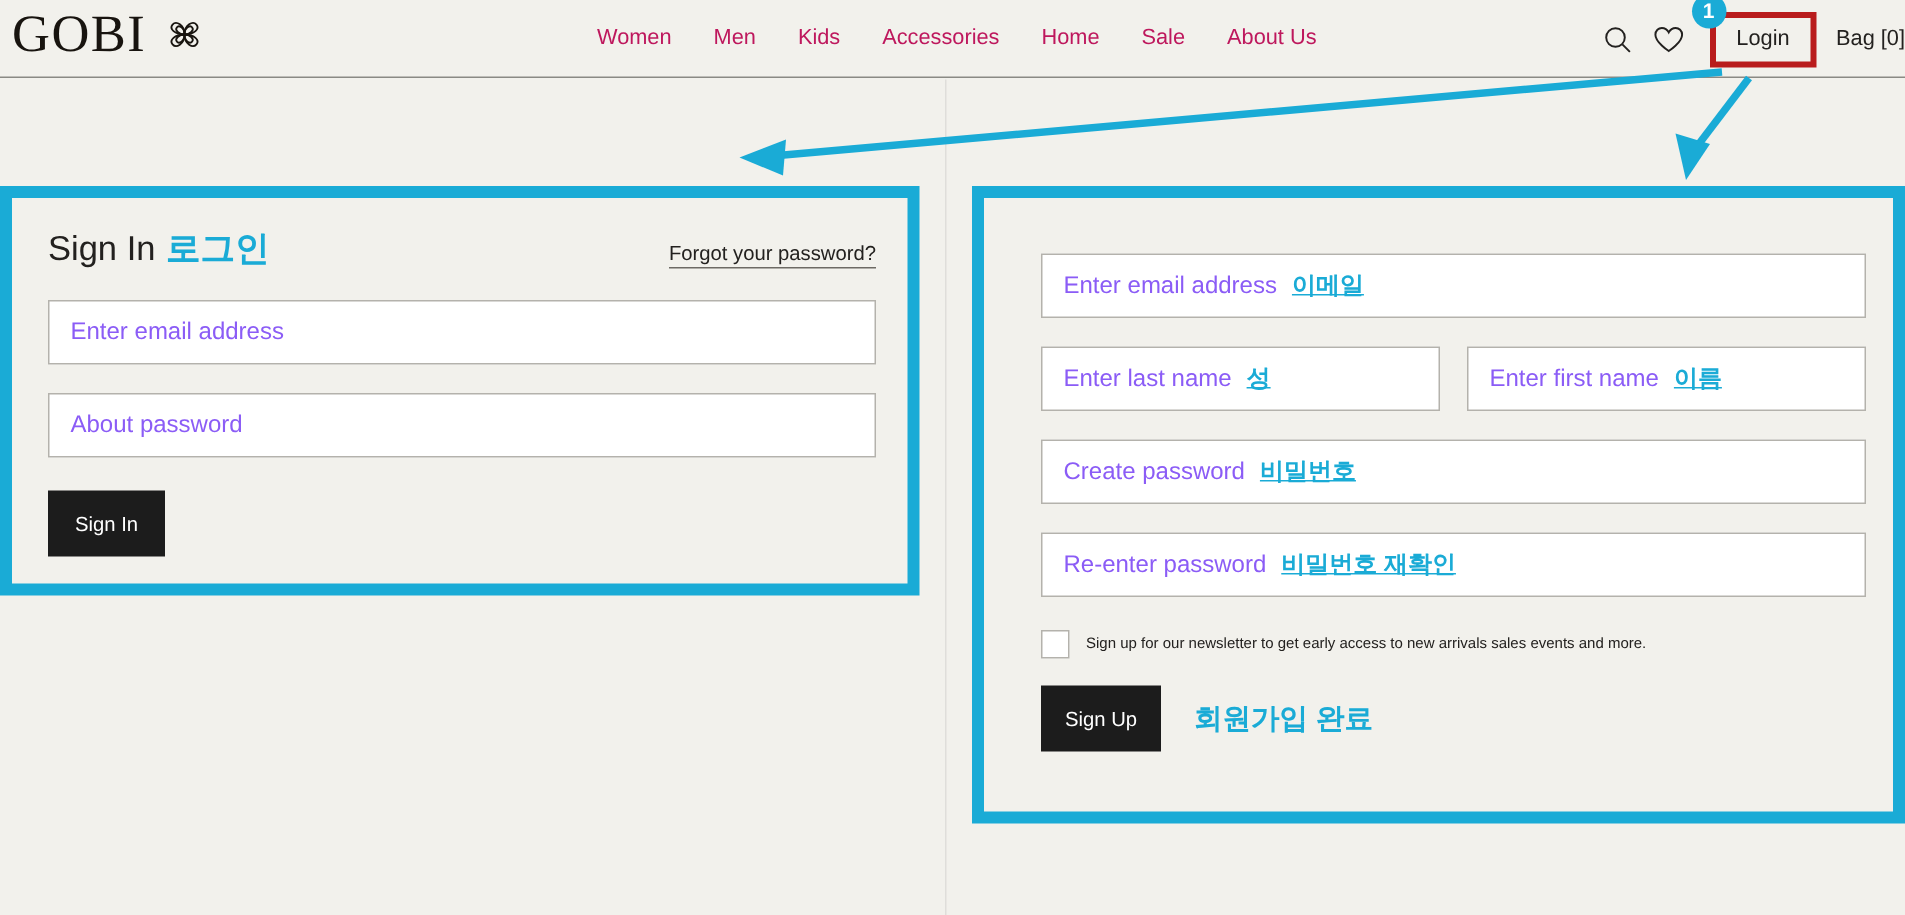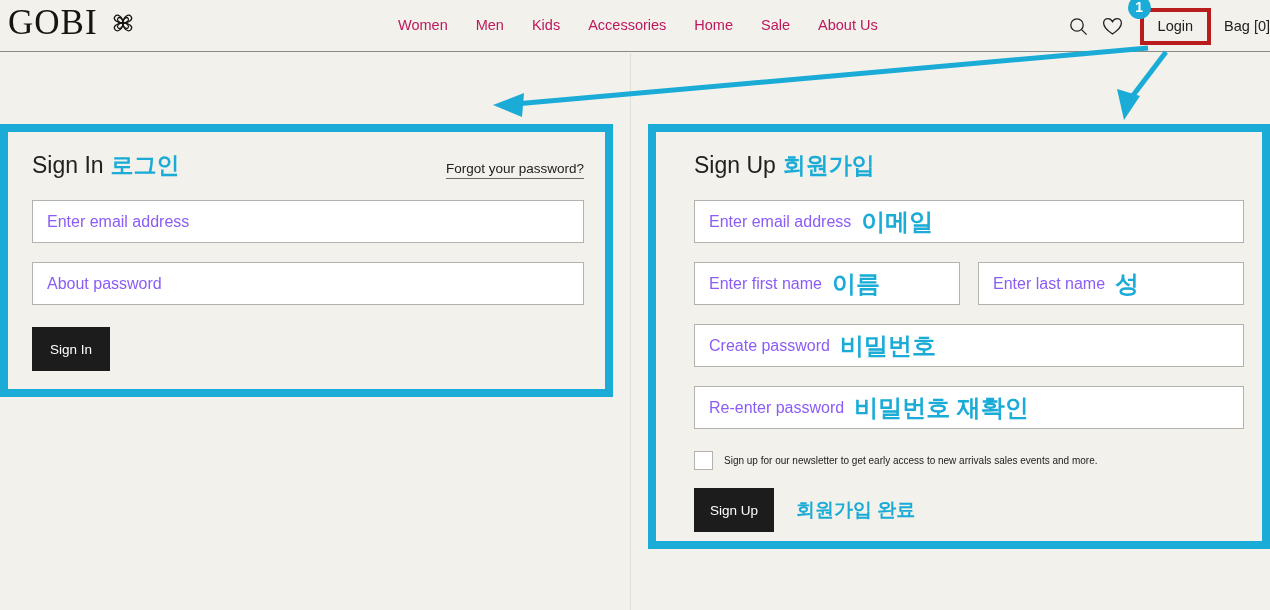--- a/index.html
+++ b/index.html
@@ -179,23 +179,24 @@
     padding: 0 14px;
     box-sizing: border-box;
     cursor: text;
   }
   .field .ph {
     font-size: 16px;
     color: #8b5cf6;
     white-space: nowrap;
   }
   .field .kr {
-    font-size: 24px;
+    font-size: 16px;
     margin-left: 10px;
     white-space: nowrap;
+    text-decoration: underline;
   }
 
   .dark-btn {
     background: #1c1c1c;
     color: #ffffff;
     border: none;
     font-size: 13.5px;
     font-family: "Liberation Sans", sans-serif;
     cursor: pointer;
     display: flex;
@@ -351,40 +352,35 @@
       <span class="ph">About password</span>
     </div>
 
     <button class="dark-btn signin-btn">Sign In</button>
   </div>
 </section>
 
 <section class="panel-signup">
   <div class="signup-inner">
 
-    <div class="panel-head">
-      <div class="panel-title">
-        <span>Sign Up</span><span class="kr">회원가입</span>
-      </div>
-    </div>
 
     <div class="field">
       <span class="ph">Enter email address</span>
       <span class="kr">이메일</span>
     </div>
 
     <div class="name-row">
+      <div class="field">
+        <span class="ph">Enter last name</span>
+        <span class="kr">성</span>
+      </div>
       <div class="field">
         <span class="ph">Enter first name</span>
         <span class="kr">이름</span>
       </div>
-      <div class="field">
-        <span class="ph">Enter last name</span>
-        <span class="kr">성</span>
-      </div>
     </div>
 
     <div class="field">
       <span class="ph">Create password</span>
       <span class="kr">비밀번호</span>
     </div>
 
     <div class="field">
       <span class="ph">Re-enter password</span>
       <span class="kr">비밀번호 재확인</span>

